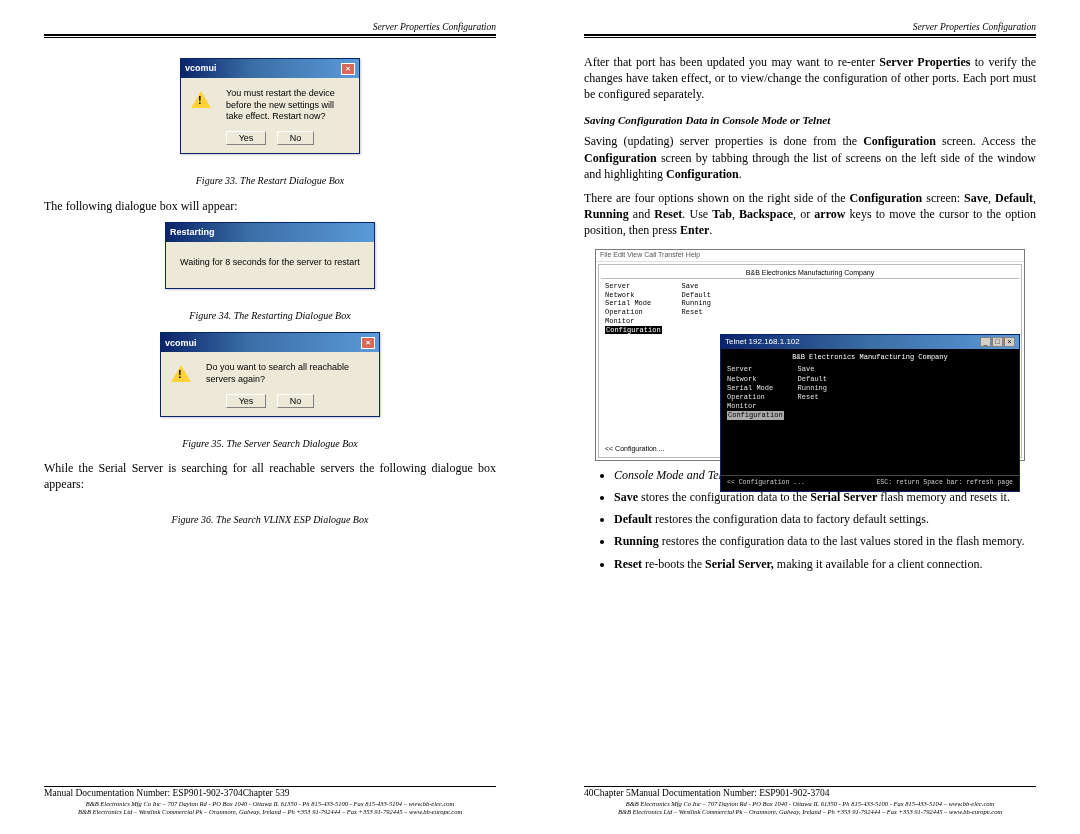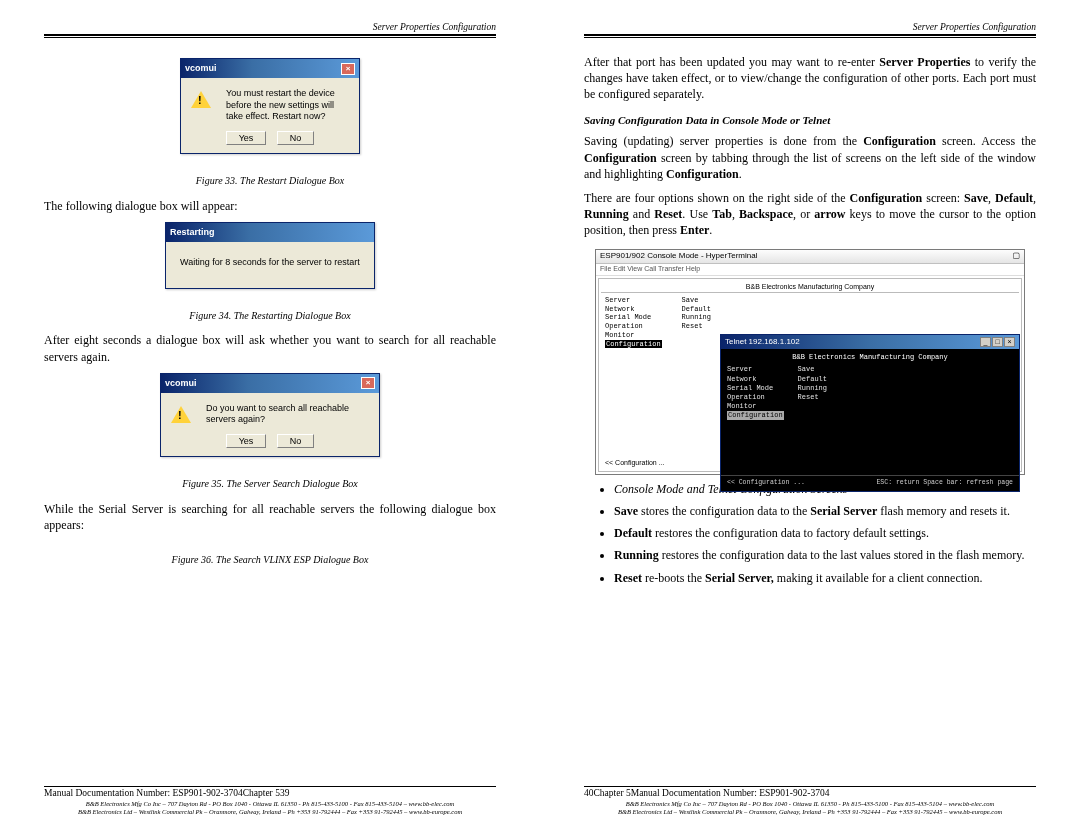--- a/index.html
+++ b/index.html
@@ -199,21 +199,20 @@
     <p>The following dialogue box will appear:</p>
 
     <div class="dialog" style="width:210px">
       <div class="titlebar">
         <span>Restarting</span>
       </div>
       <div class="dlg-single-line">Waiting for 8 seconds for the server to restart</div>
     </div>
     <div class="caption">Figure 34.    The Restarting Dialogue Box</div>
 
-    <p>After eight seconds a dialogue box will ask whether you want to search for all reachable servers again.</p>
 
     <div class="dialog" style="width:220px">
       <div class="titlebar">
         <span>vcomui</span>
         <span class="x">×</span>
       </div>
       <div class="dlg-body">
         <div class="dlg-row">
           <div class="warn-icon"></div>
           <div class="dlg-msg">Do you want to search all reachable servers again?</div>
@@ -257,24 +256,20 @@
 
     <p>
       <span>Saving (updating) server properties is done from the </span><b>Configuration</b><span> screen. Access the </span><b>Configuration</b><span> screen by tabbing through the list of screens on the left side of the window and highlighting </span><b>Configuration</b><span>.</span>
     </p>
 
     <p>
       <span>There are four options shown on the right side of the </span><b>Configuration</b><span> screen: </span><b>Save</b><span>, </span><b>Default</b><span>, </span><b>Running</b><span> and </span><b>Reset</b><span>. Use </span><b>Tab</b><span>, </span><b>Backspace</b><span>, or </span><b>arrow</b><span> keys to move the cursor to the option position, then press </span><b>Enter</b><span>.</span>
     </p>
 
     <div class="console-outer">
-      <div class="console-titlebar">
-        <span>ESP901/902 Console Mode - HyperTerminal</span>
-        <span>▢</span>
-      </div>
       <div class="console-menu">File  Edit  View  Call  Transfer  Help</div>
       <div class="console-inner">
         <div class="console-header-line">B&amp;B Electronics Manufacturing Company</div>
         <div class="console-cols">
           <div class="left-col">
             <span>Server</span>
             <span>Network</span>
             <span>Serial Mode</span>
             <span>Operation</span>
             <span>Monitor</span>

